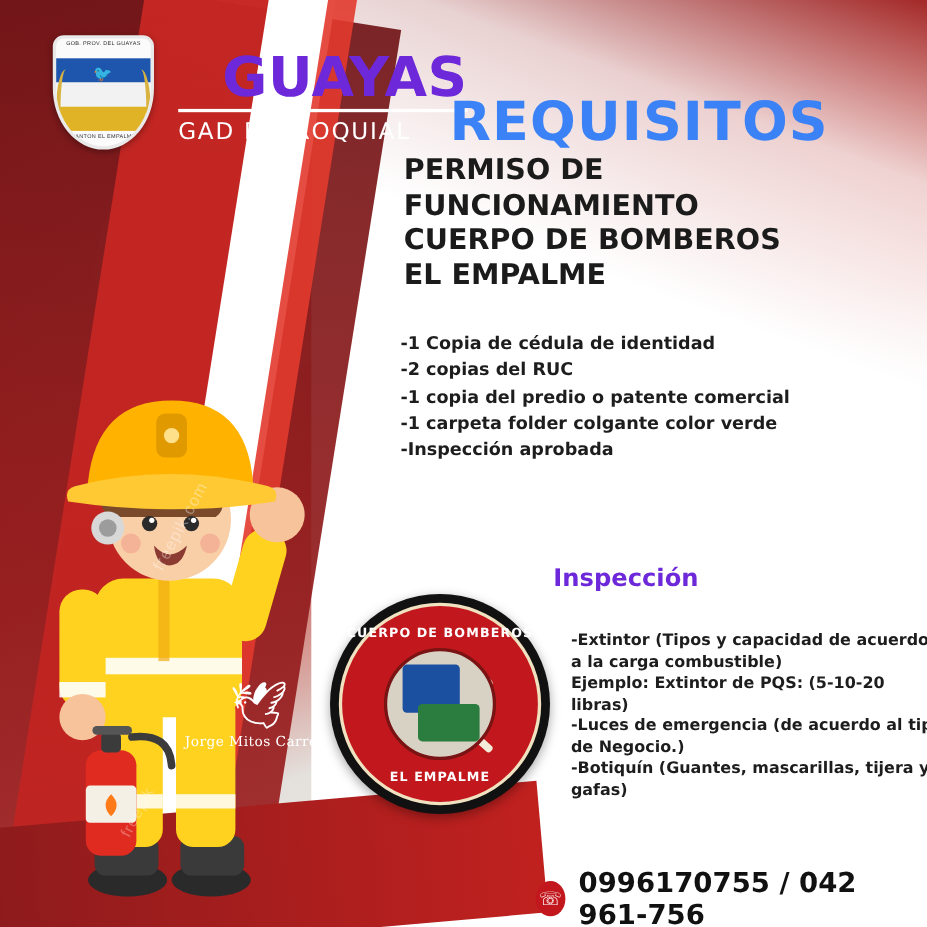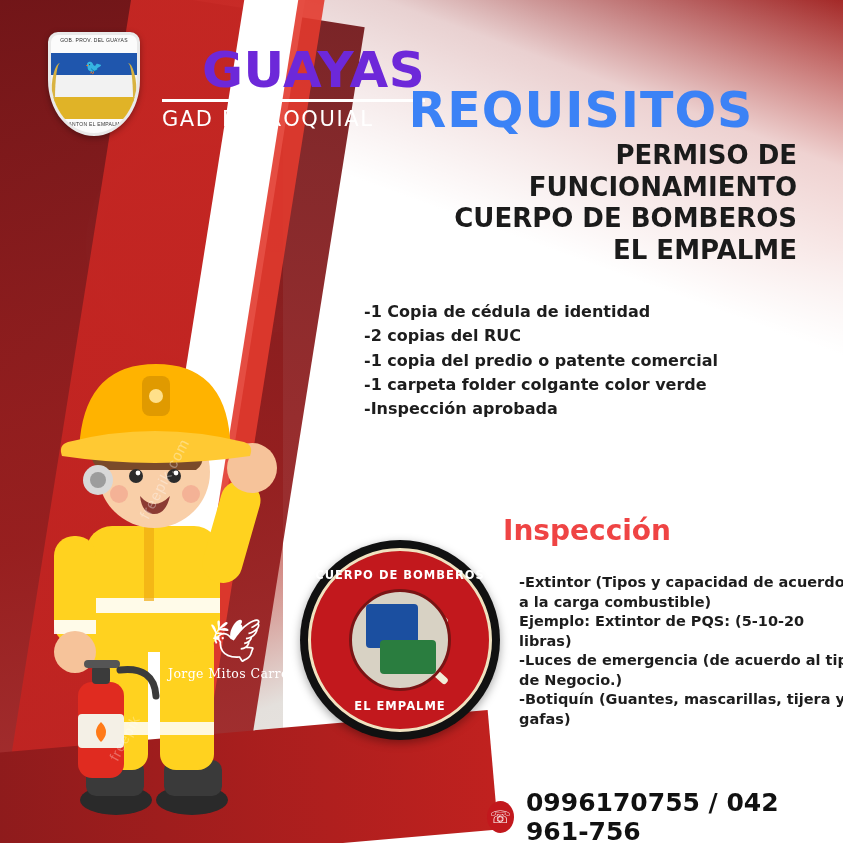--- a/index.html
+++ b/index.html
@@ -163,21 +163,21 @@
   .req-title {
     position: absolute; right: 52px; top: 82px;
     width: 420px; text-align: center;
     font-family: "DejaVu Sans", sans-serif;
     font-weight: 700; font-size: 49px; letter-spacing: 1px;
     color: #3b82f6;
     z-index: 7;
   }
   .req-sub {
     position: absolute; right: 46px; top: 140px;
-    width: 430px; text-align: right;
+    width: 430px; text-align: left;
     font-family: "DejaVu Sans", sans-serif;
     font-weight: 700; font-size: 26px; line-height: 1.22;
     color: #1b1b1b;
     z-index: 7;
   }
 
   .req-list {
     position: absolute; left: 364px; top: 300px;
     width: 470px;
     z-index: 7;
@@ -188,21 +188,21 @@
     font-weight: 700;
     font-size: 16px;
     line-height: 1.52;
     color: #1d1d1d;
     white-space: nowrap;
   }
 
   .insp-title {
     position: absolute; left: 503px; top: 514px;
     font-family: "DejaVu Sans", sans-serif;
-    font-weight: 700; font-size: 28px; color: #ef4444;
+    font-weight: 700; font-size: 22px; color: #6d28d9;
     z-index: 7;
     text-align: right;
   }
   .insp-list {
     position: absolute; left: 503px; top: 573px;
     width: 340px;
     z-index: 7;
     margin-left: 16px;
   }
   .insp-list li {

